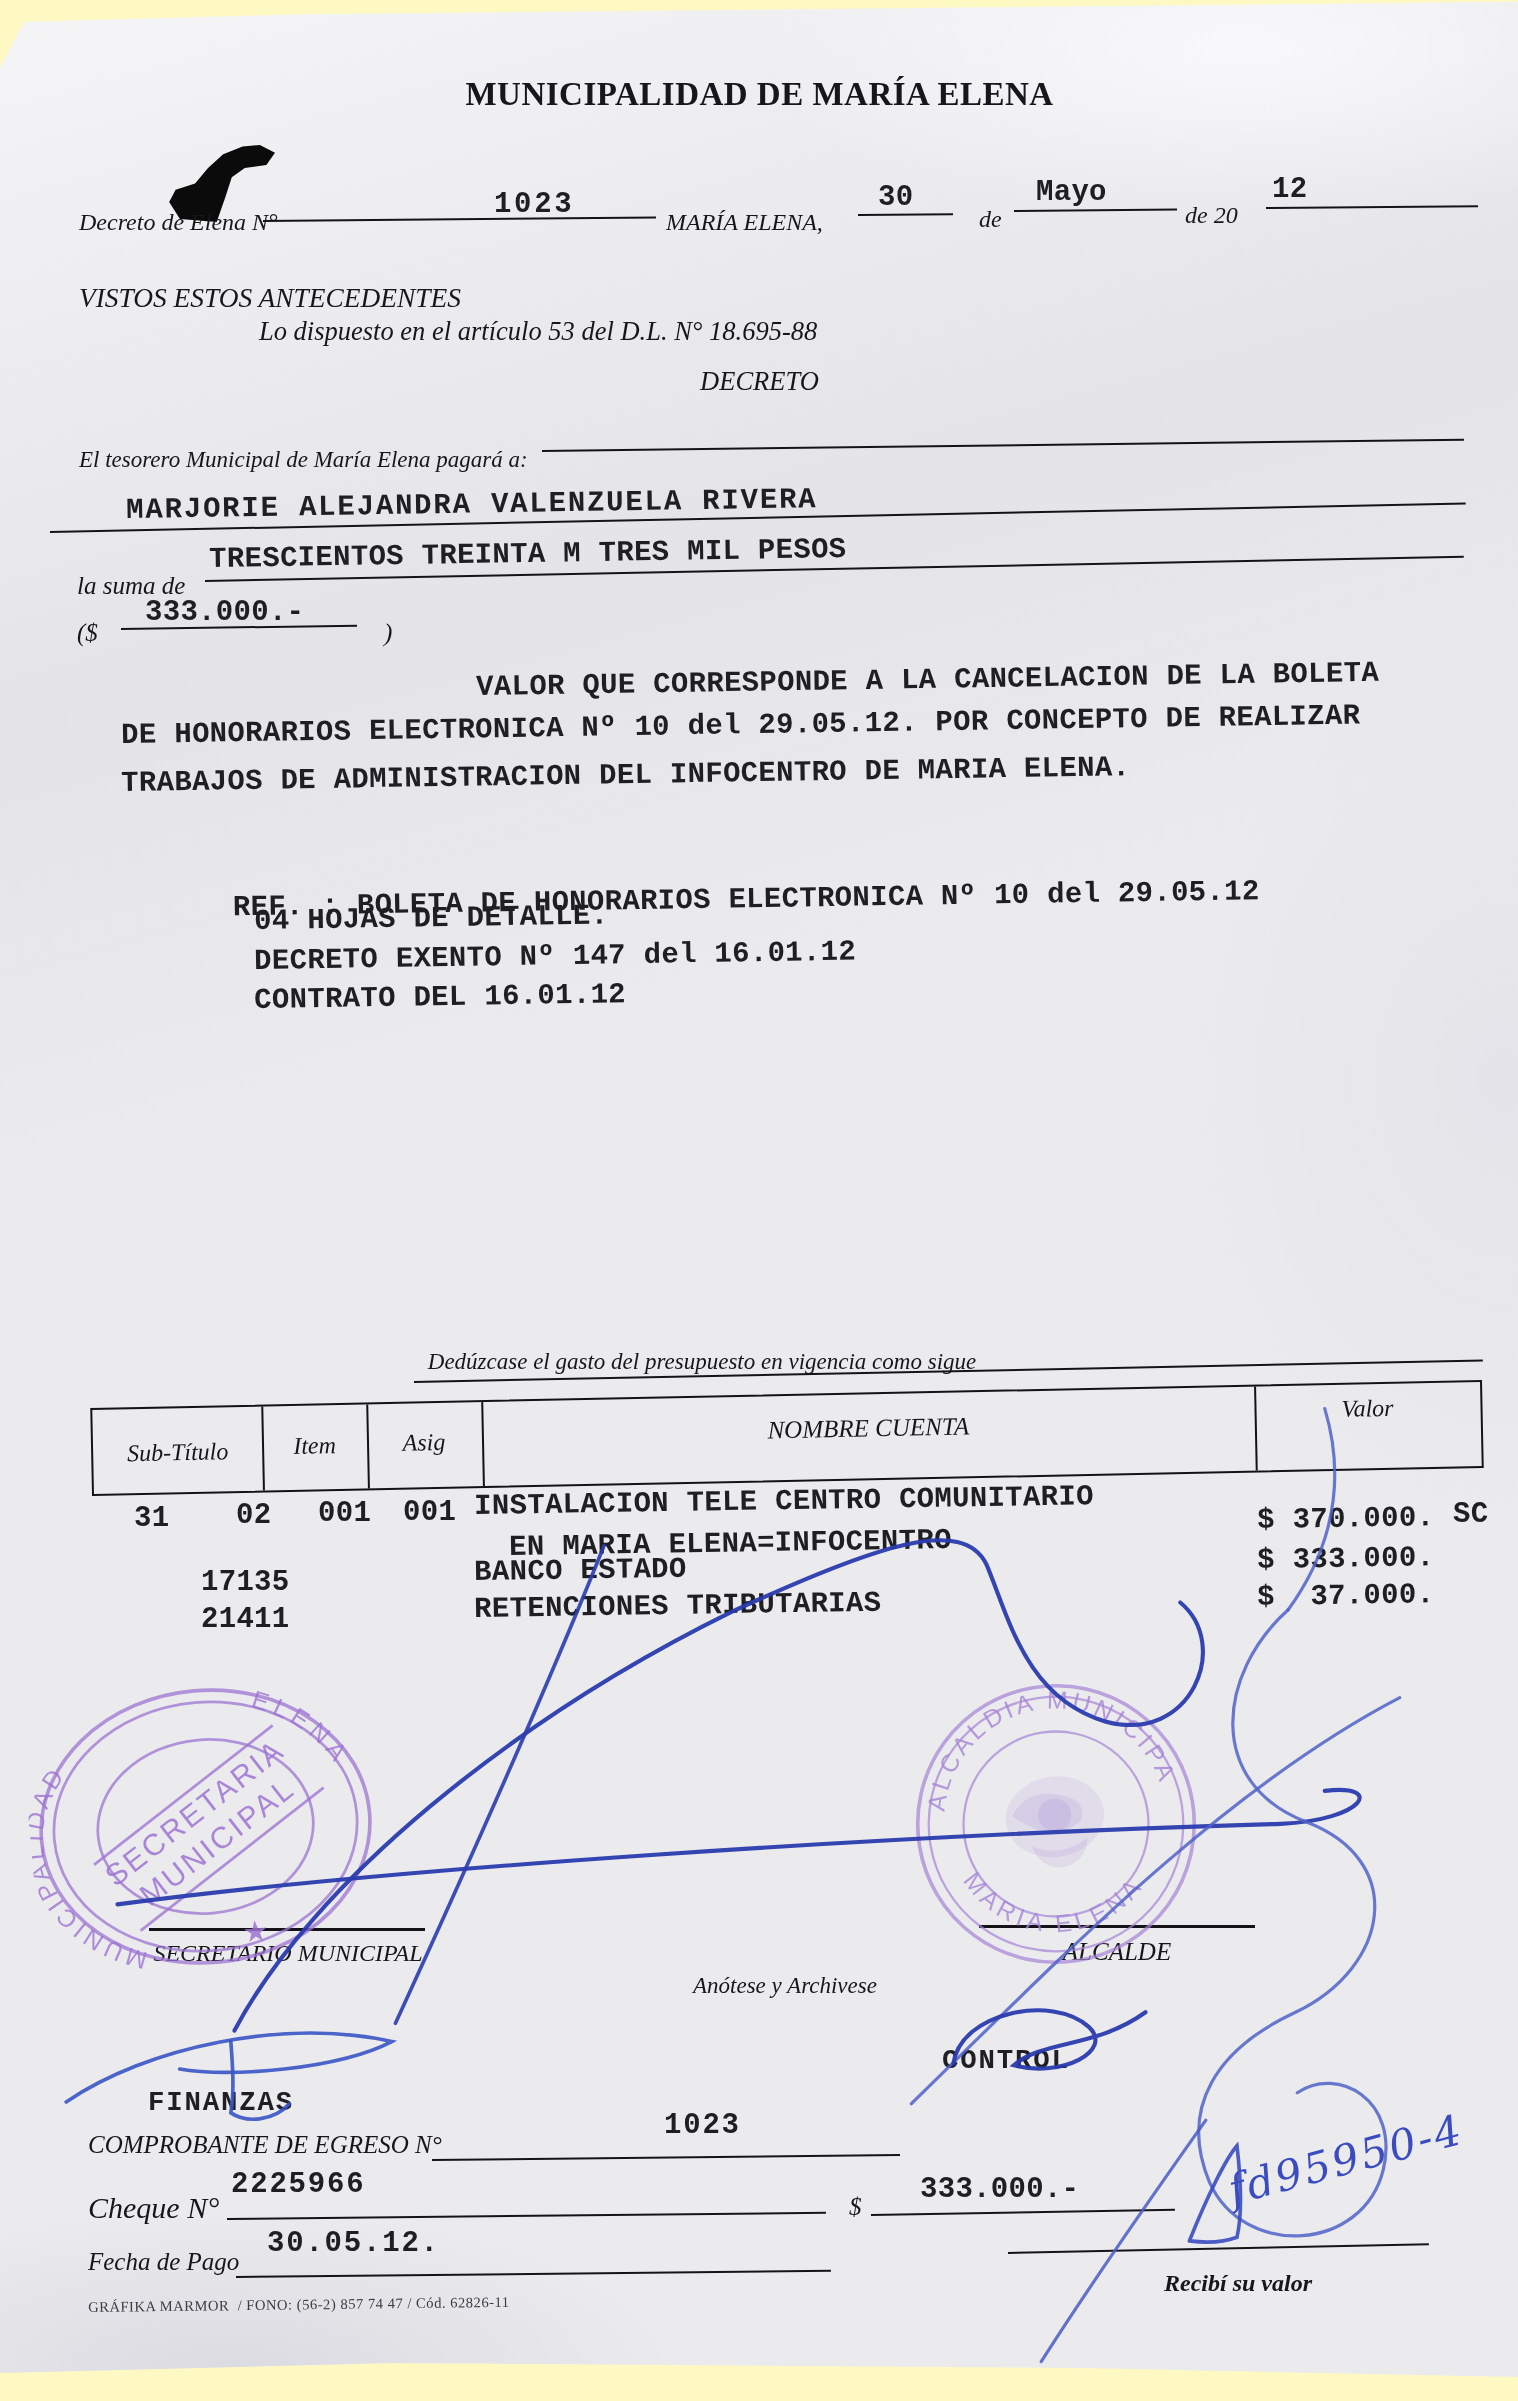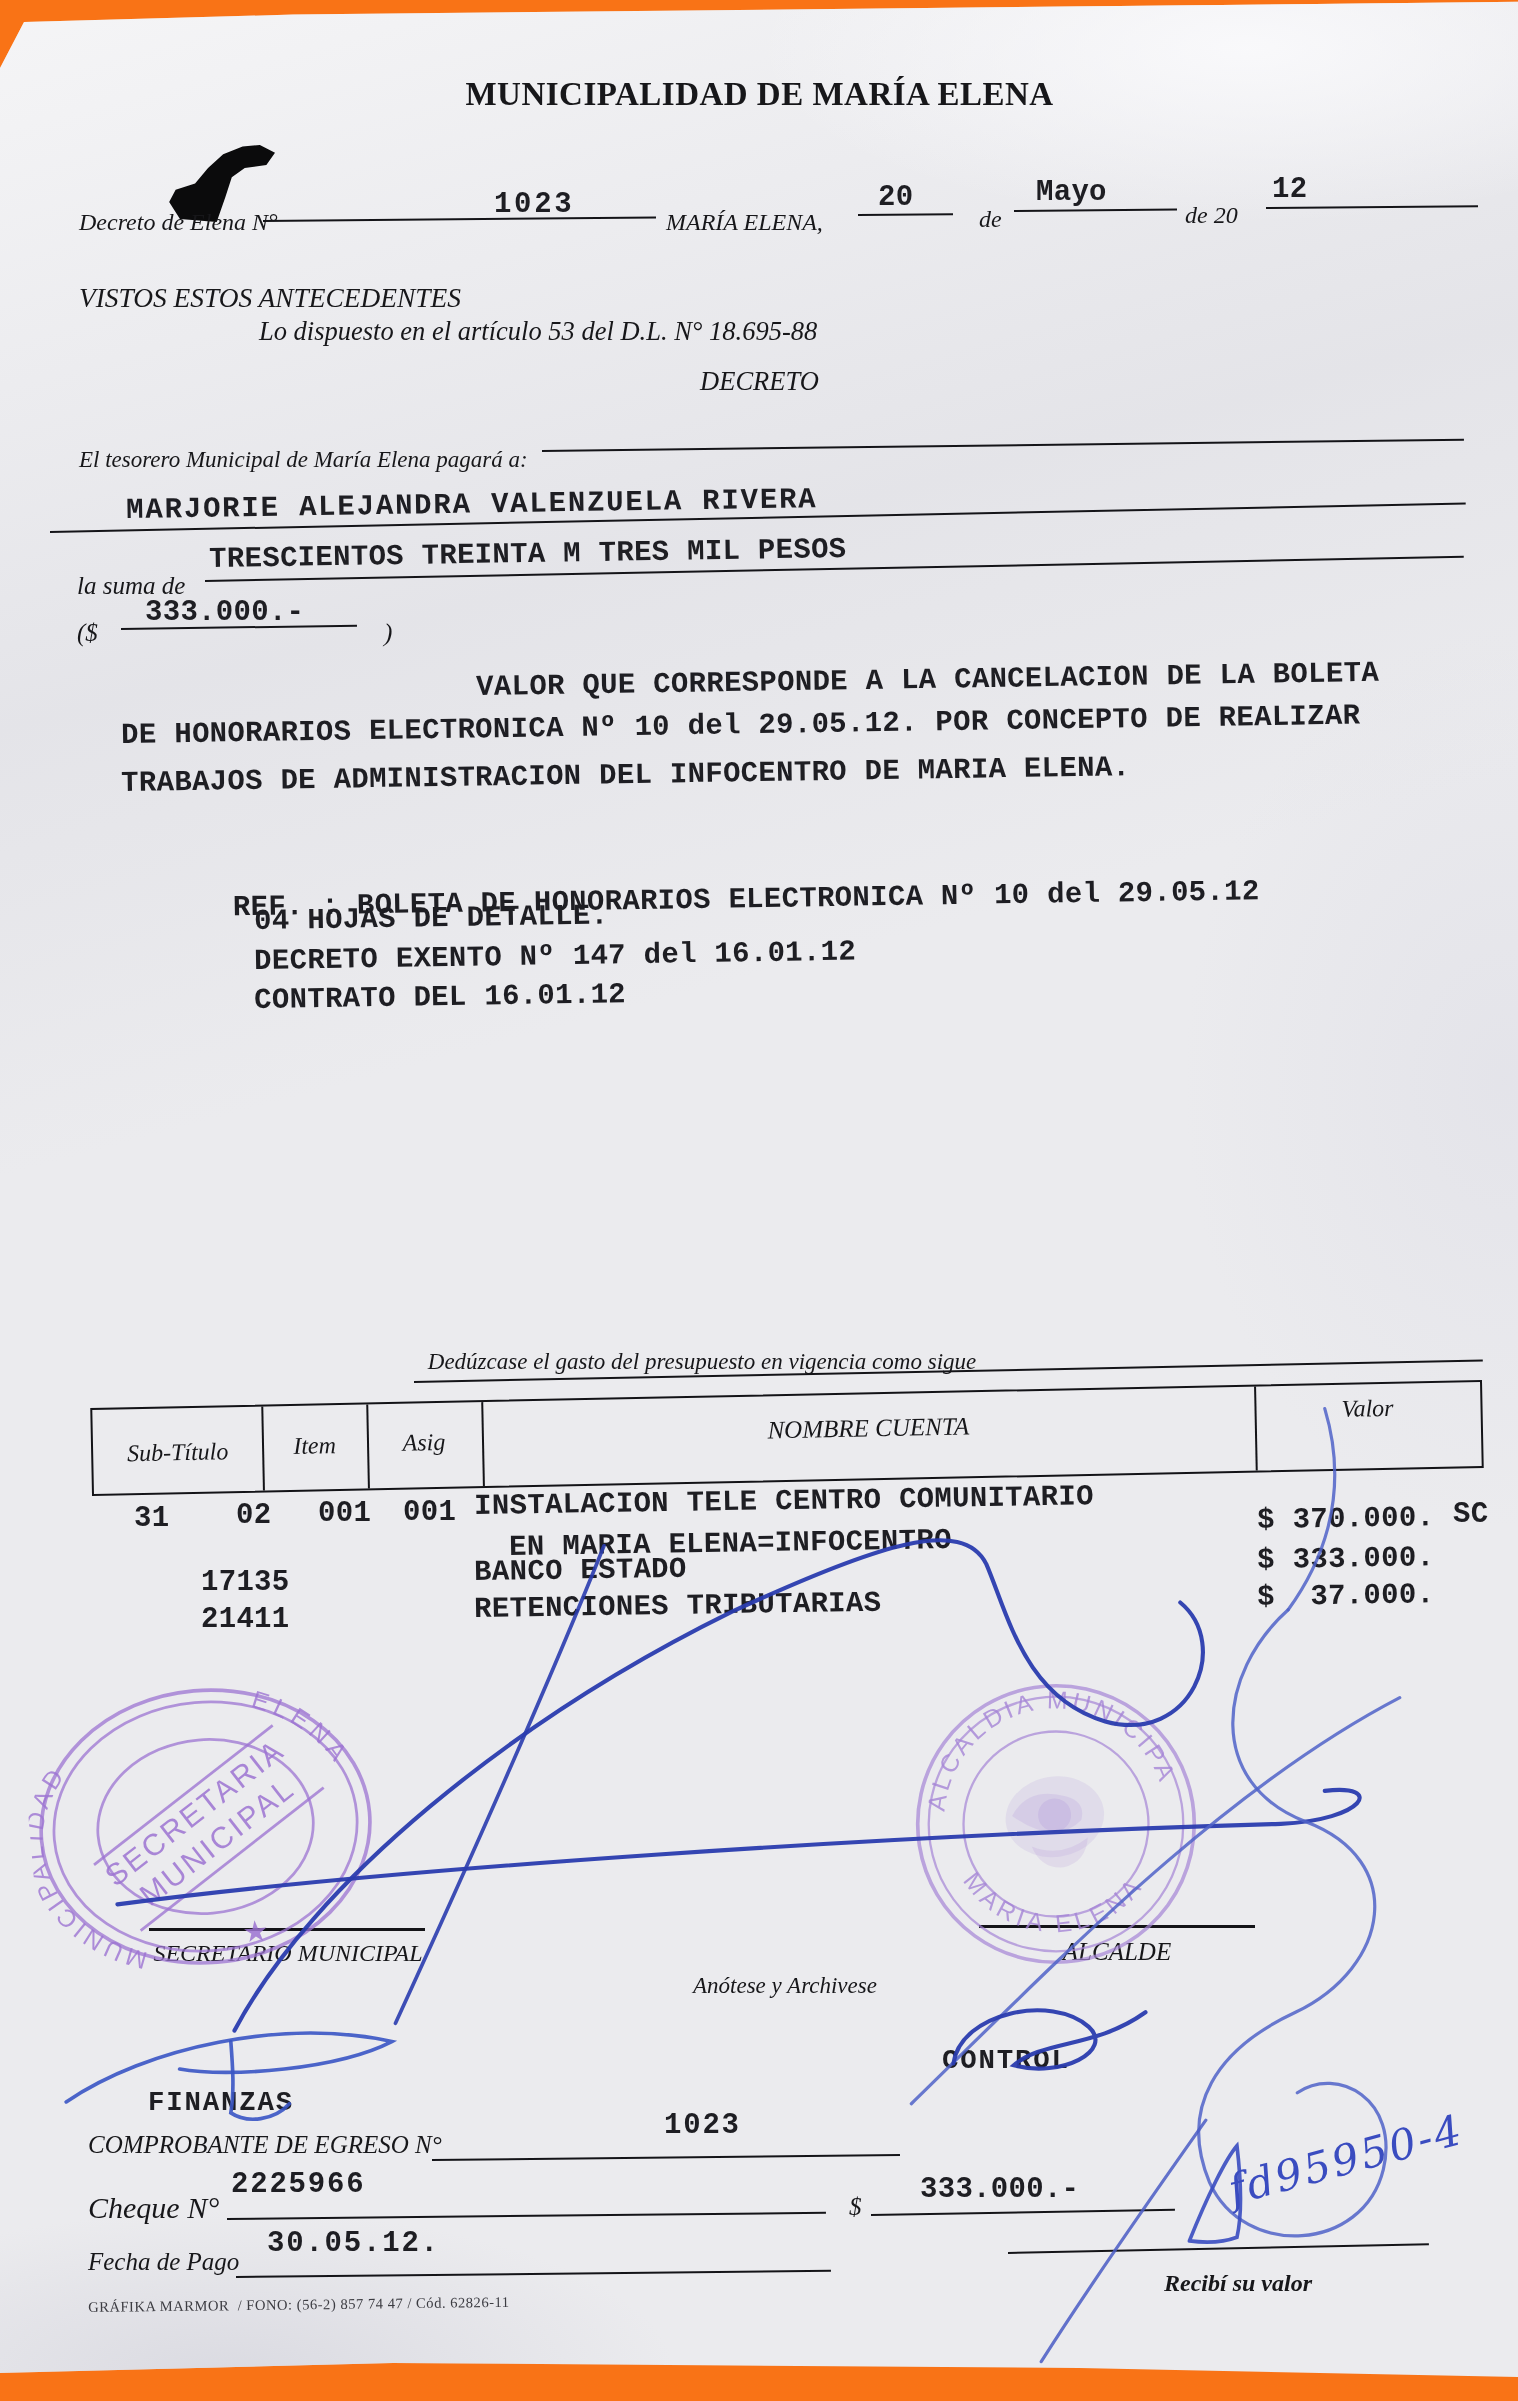--- a/index.html
+++ b/index.html
@@ -1,16 +1,16 @@
 <!DOCTYPE html>
 <html style="font-size:14.6px"><head>
 <meta charset="utf-8">
 <style>
   html,body{margin:0;padding:0;background:#060606;}
-  .scan{position:relative;width:1519px;height:2401px;background:#f97316;overflow:hidden;
+  .scan{position:relative;width:1519px;height:2401px;background:#fef9c3;overflow:hidden;
         font-family:"Liberation Serif",serif;}
   .paper{position:absolute;inset:0;
     background:
       radial-gradient(823px 293px at 82% 2%, rgba(250,250,252,.9) 0%, rgba(250,250,252,0) 60%),
       linear-gradient(165deg, rgba(255,255,255,.5) 0%, rgba(210,210,218,.28) 26%, rgba(240,240,244,0) 42%),
       radial-gradient(640px 238px at 15% 99%, rgba(214,214,222,.8) 0%, rgba(214,214,222,0) 70%),
       radial-gradient(457px 640px at 99% 45%, rgba(222,222,230,.55) 0%, rgba(222,222,230,0) 70%),
       #ebebee;
     clip-path:polygon(0px 68px,24px 22px,293px 14.6px,1519px 1.8px,1519px 2377px,1079px 2368px,393px 2363px,0px 2373px);}
   .t{position:absolute;white-space:pre;line-height:1.05;}
@@ -38,21 +38,21 @@
 
     <div class="blob" style="left:167px;top:145px;width:108px;height:77px;
          clip-path:polygon(12% 96%,2% 74%,8% 58%,26% 50%,38% 30%,52% 12%,70% 2%,86% 0%,100% 10%,92% 26%,72% 30%,60% 42%,54% 68%,46% 100%);"></div>
 
     <div class="t serif" style="left:79px;top:210px;font-size:24px;">Decreto de Elena N°</div>
     <div class="ln" style="left:263px;top:220px;width:393px;transform:rotate(-0.5deg);"></div>
     <div class="t mono z3" style="left:494px;top:190px;letter-spacing:2.7px;">1023</div>
 
     <div class="t serif" style="left:666px;top:210px;font-size:24px;">MARÍA ELENA,</div>
     <div class="ln" style="left:858px;top:214px;width:95px;transform:rotate(-0.5deg);"></div>
-    <div class="t mono z3" style="left:878px;top:183px;">20</div>
+    <div class="t mono z3" style="left:878px;top:183px;">30</div>
     <div class="t serif" style="left:979px;top:207px;font-size:24px;">de</div>
     <div class="ln" style="left:1014px;top:210px;width:163px;transform:rotate(-0.5deg);"></div>
     <div class="t mono z3" style="left:1036px;top:178px;">Mayo</div>
     <div class="t serif" style="left:1185px;top:203px;font-size:24px;">de 20</div>
     <div class="ln" style="left:1266px;top:207px;width:212px;transform:rotate(-0.5deg);"></div>
     <div class="t mono z3" style="left:1272px;top:175px;">12</div>
 
     <div class="t serif" style="left:79px;top:284px;font-size:27.4px;">VISTOS ESTOS ANTECEDENTES</div>
     <div class="t serif" style="left:259px;top:318px;font-size:26.5px;">Lo dispuesto en el artículo 53 del D.L. N° 18.695-88</div>
     <div class="t serif" style="left:0;width:1519px;text-align:center;top:368px;font-size:26.5px;">DECRETO</div>

